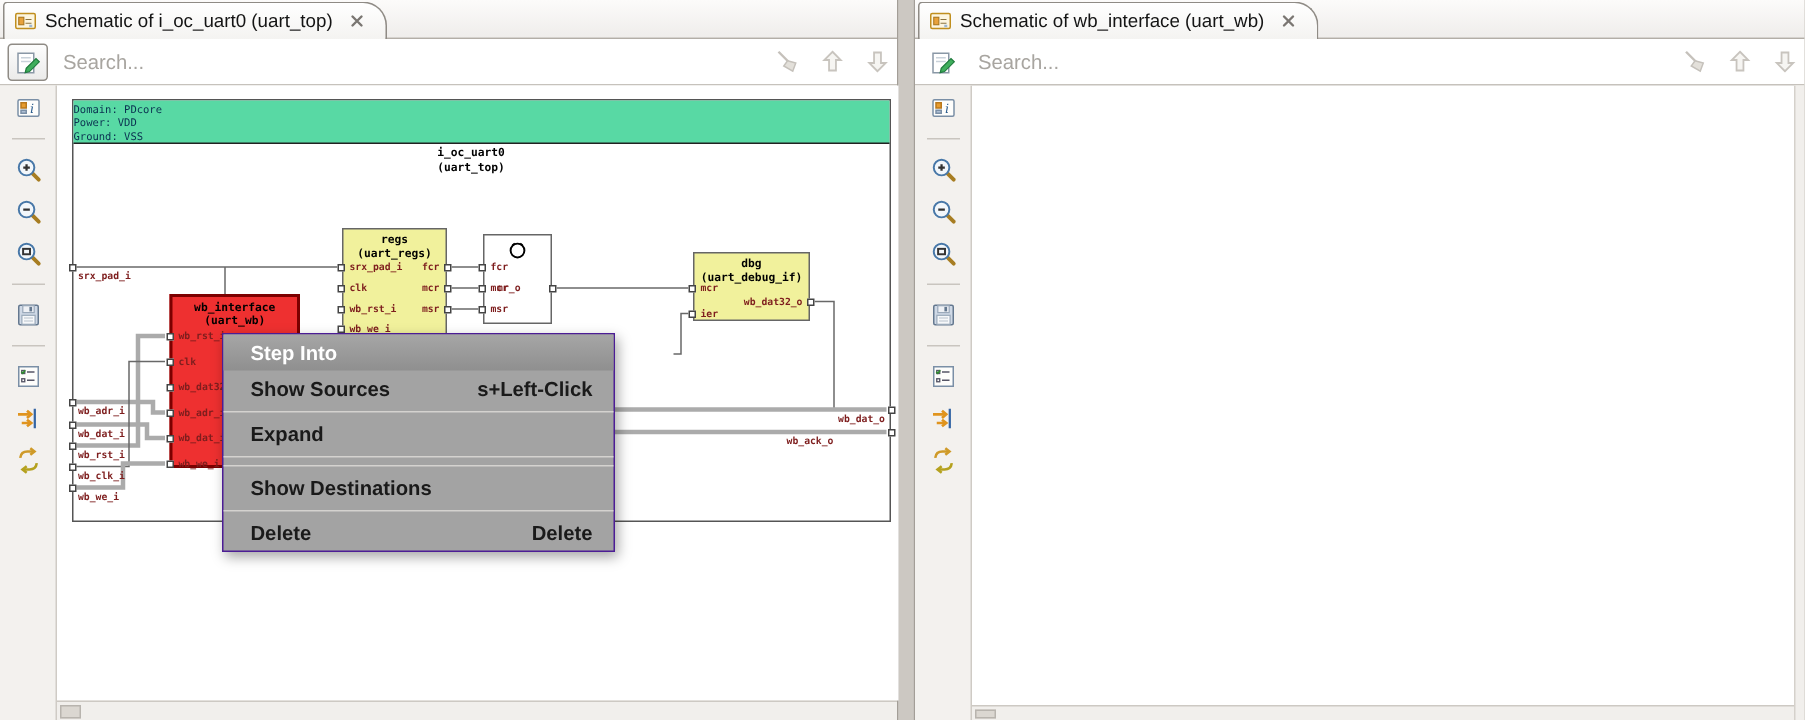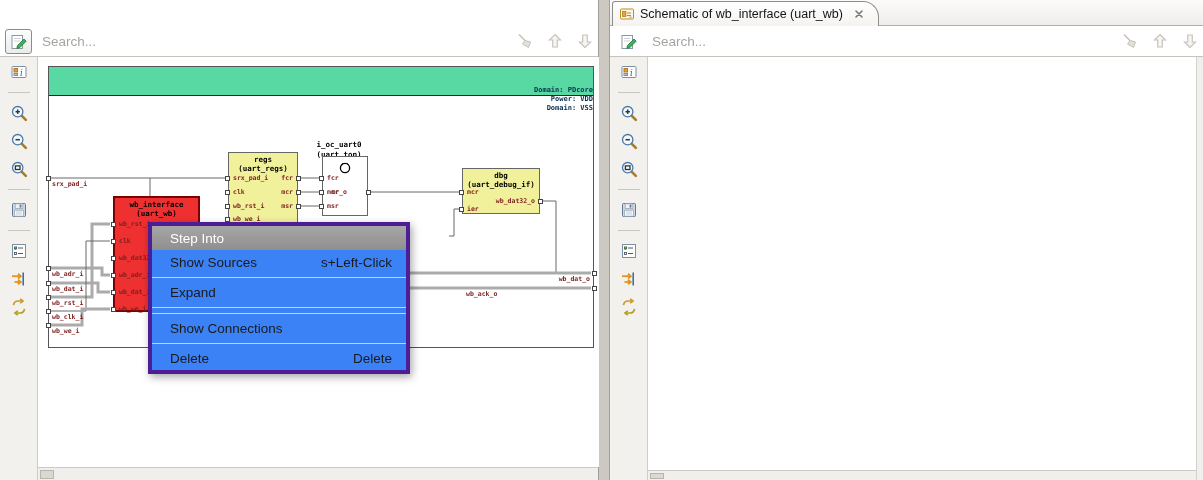--- a/index.html
+++ b/index.html
@@ -40,44 +40,63 @@
 
   .canvas { position:absolute; background:#fff; overflow:hidden; }
   #canvas-left  { left:38px;  top:57px; width:561px; height:410px; }
 
   .hscroll { position:absolute; left:38px; bottom:0; background:#f1efec; border-top:1px solid #cdc9c3; }
   .hthumb { position:absolute; left:2px; top:2px; width:14px; background:#dbd7d1; border:1px solid #b8b4ae; }
   .vscroll { position:absolute; right:0; top:57px; bottom:0; width:7px; background:#f1efec; border-left:1px solid #d5d1cb; }
 
   
   .frame { position:absolute; border:1px solid #555; }
-  .banner { position:absolute; border-bottom:1px solid #222; text-align:right;
-    font-family:"DejaVu Sans Mono", monospace; font-weight:bold; font-size:7px; line-height:9px; padding-top:19px; }
+  .banner { position:absolute; border-bottom:1px solid #222; text-align:left;
+    font-family:"DejaVu Sans Mono", monospace; font-weight:normal; font-size:7px; line-height:9px; padding-top:2px; }
   .schem-title { position:absolute; text-align:center; font-family:"DejaVu Sans Mono", monospace;
     font-weight:bold; font-size:7.5px; line-height:9.5px; color:#000; }
   .block { position:absolute; border:1px solid #666; }
   .block-title { position:absolute; left:0; right:0; top:2px; text-align:center;
     font-family:"DejaVu Sans Mono", monospace; font-weight:bold; font-size:7.5px; line-height:9px; color:#000; }
   .block-icon { position:absolute; top:3px; left:50%; transform:translateX(-50%); }
   .pin-sq, .port-sq { position:absolute; width:5px; height:5px; background:#fff; border:1px solid #444; }
   .pin-lb, .port-lb { position:absolute; font-family:"DejaVu Sans Mono", monospace;
     font-weight:bold; font-size:6.5px; line-height:8px; white-space:nowrap; }
 
-  .menu { position:absolute; background:#3b82f6; border:4px solid #4c1d95;
-    box-shadow:2px 3px 8px rgba(0,0,0,.35); z-index:50; padding:0; }
+  .menu { position:absolute; background:#a3a3a3; border:1px solid #4c1d95;
+    box-shadow:2px 3px 8px rgba(0,0,0,.35); z-index:50; padding:0;font-weight:bold; }
   .menu-item { height:24px; display:flex; align-items:center; justify-content:space-between;
     padding:0 14px 0 18px; font-size:13.5px; color:#1a1a1a; }
   .menu-item.hl { background:linear-gradient(#a6a6a6,#8f8f8f); color:#ffffff; }
   .menu-sep { height:6px; display:flex; align-items:center; }
   .menu-sep > div { height:1px; background:#d4d2cf; width:100%; }
 </style>
 </head>
 <body>
 
 <div class="pane" id="pane-left">
+  <div class="tabbar">
+    <div class="tab">
+      <span style="display:flex">
+        <svg width="16" height="16" viewBox="0 0 16 16">
+            <rect x="1.5" y="3" width="13" height="10" rx="1" fill="#fdf6e0" stroke="#c08f1f"></rect>
+            <rect x="3.5" y="5.5" width="3.4" height="5" fill="#e8a23c" stroke="#a8751c" stroke-width="0.7"></rect>
+            <line x1="8" y1="7" x2="12" y2="7" stroke="#8a7340" stroke-width="0.8"></line>
+            <line x1="8" y1="9.5" x2="12" y2="9.5" stroke="#8a7340" stroke-width="0.8"></line>
+            <rect x="10.5" y="10.5" width="2" height="1.6" fill="#9db8d2"></rect>
+          </svg>
+      </span>
+      <span>Schematic of i_oc_uart0 (uart_top)</span>
+      <span class="tab-close">
+        <svg width="14" height="14" viewBox="0 0 14 14">
+            <path d="M4 4l6 6M10 4l-6 6" stroke="#7a7672" stroke-width="1.6" stroke-linecap="round"></path>
+          </svg>
+      </span>
+    </div>
+  </div>
   <div class="toolrow">
     <div class="searchbtn raised">
       <svg width="20" height="20" viewBox="0 0 20 20">
           <rect x="3" y="3.5" width="10.5" height="13" fill="#fff" stroke="#8a98a6"></rect>
           <line x1="5" y1="6.5" x2="11.5" y2="6.5" stroke="#c9d2da"></line>
           <line x1="5" y1="9" x2="11.5" y2="9" stroke="#c9d2da"></line>
           <path d="M8.5 13.5l6.5-6.5 2.2 2.2-6.5 6.5-2.9.7z" fill="#3fae5c" stroke="#1e7a3c" stroke-width="0.8"></path>
         </svg>
     </div>
     <input class="search-input" style="left: 40px; width: 450px;" placeholder="Search...">
@@ -181,23 +200,23 @@
         <polyline points="333,135 421,135" fill="none" stroke="#686868" stroke-width="1"></polyline>
         <polyline points="411,179 416,179 416,152 421,152" fill="none" stroke="#686868" stroke-width="1"></polyline>
         <polyline points="505,144 518,144 518,216" fill="none" stroke="#686868" stroke-width="1"></polyline>
         <polyline points="162,216 553,216" fill="none" stroke="#ababab" stroke-width="3"></polyline>
         <polyline points="162,231 553,231" fill="none" stroke="#ababab" stroke-width="3"></polyline>
       </svg>
       <div class="frame" style="left: 10px; top: 9px; width: 546px; height: 282px;"></div>
       <div class="banner" style="left: 11px; top: 10px; width: 544px; height: 29px; background: rgb(88, 217, 164); color: rgb(10, 48, 80);">
         <div>Domain: PDcore</div>
         <div>Power: VDD</div>
-        <div>Domain: VSS</div>
-      </div>
-      <div class="schem-title" style="left: 191px; top: 40px; width: 220px; margin-top: 43px;">
+        <div>Ground: VSS</div>
+      </div>
+      <div class="schem-title" style="left: 166px; top: 40px; width: 220px;">
         <div>i_oc_uart0</div>
         <div>(uart_top)</div>
       </div>
       <div class="block" style="left: 190px; top: 95px; width: 70px; height: 72px; background: rgb(241, 241, 156); border: 1px solid rgb(102, 102, 102);">
         <div class="block-title">
           <div>regs</div>
           <div>(uart_regs)</div>
         </div>
         <div class="pin-sq" style="top: 23px; left: -4px;"></div>
         <div class="pin-lb" style="color: rgb(126, 30, 30); top: 21px; left: 4px;">srx_pad_i</div>
@@ -266,21 +285,21 @@
       <div class="port-lb" style="color: rgb(126, 30, 30); top: 228px; left: 14px;">wb_dat_i</div>
       <div class="port-sq" style="left: 8px; top: 238px;"></div>
       <div class="port-lb" style="color: rgb(126, 30, 30); top: 242px; left: 14px;">wb_rst_i</div>
       <div class="port-sq" style="left: 8px; top: 252px;"></div>
       <div class="port-lb" style="color: rgb(126, 30, 30); top: 256px; left: 14px;">wb_clk_i</div>
       <div class="port-sq" style="left: 8px; top: 266px;"></div>
       <div class="port-lb" style="color: rgb(126, 30, 30); top: 270px; left: 14px;">wb_we_i</div>
       <div class="port-sq" style="left: 554px; top: 214px;"></div>
       <div class="port-lb" style="color: rgb(126, 30, 30); top: 218px; left: 452px; width: 100px; text-align: right;">wb_dat_o</div>
       <div class="port-sq" style="left: 554px; top: 229px;"></div>
-      <div class="port-lb" style="color: rgb(126, 30, 30); top: 233px; left: 428px; width: 100px; text-align: left;">wb_ack_o</div>
+      <div class="port-lb" style="color: rgb(126, 30, 30); top: 233px; left: 452px; width: 100px; text-align: center;">wb_ack_o</div>
     </div>
   <div class="hscroll" style="right:0;height:13px">
     <div class="hthumb" style="height:9px"></div>
   </div>
 </div>
 
 <div class="pane" id="pane-right">
   <div class="tabbar">
     <div class="tab">
       <span style="display:flex">
@@ -416,21 +435,21 @@
     <div class="menu-item">
       <span>Expand</span>
     </div>
     <div class="menu-sep">
       <div></div>
     </div>
     <div class="menu-sep">
       <div></div>
     </div>
     <div class="menu-item">
-      <span>Show Connections</span>
+      <span>Show Destinations</span>
     </div>
     <div class="menu-sep">
       <div></div>
     </div>
     <div class="menu-item">
       <span>Delete</span>
       <span>Delete</span>
     </div>
   </div>
 

